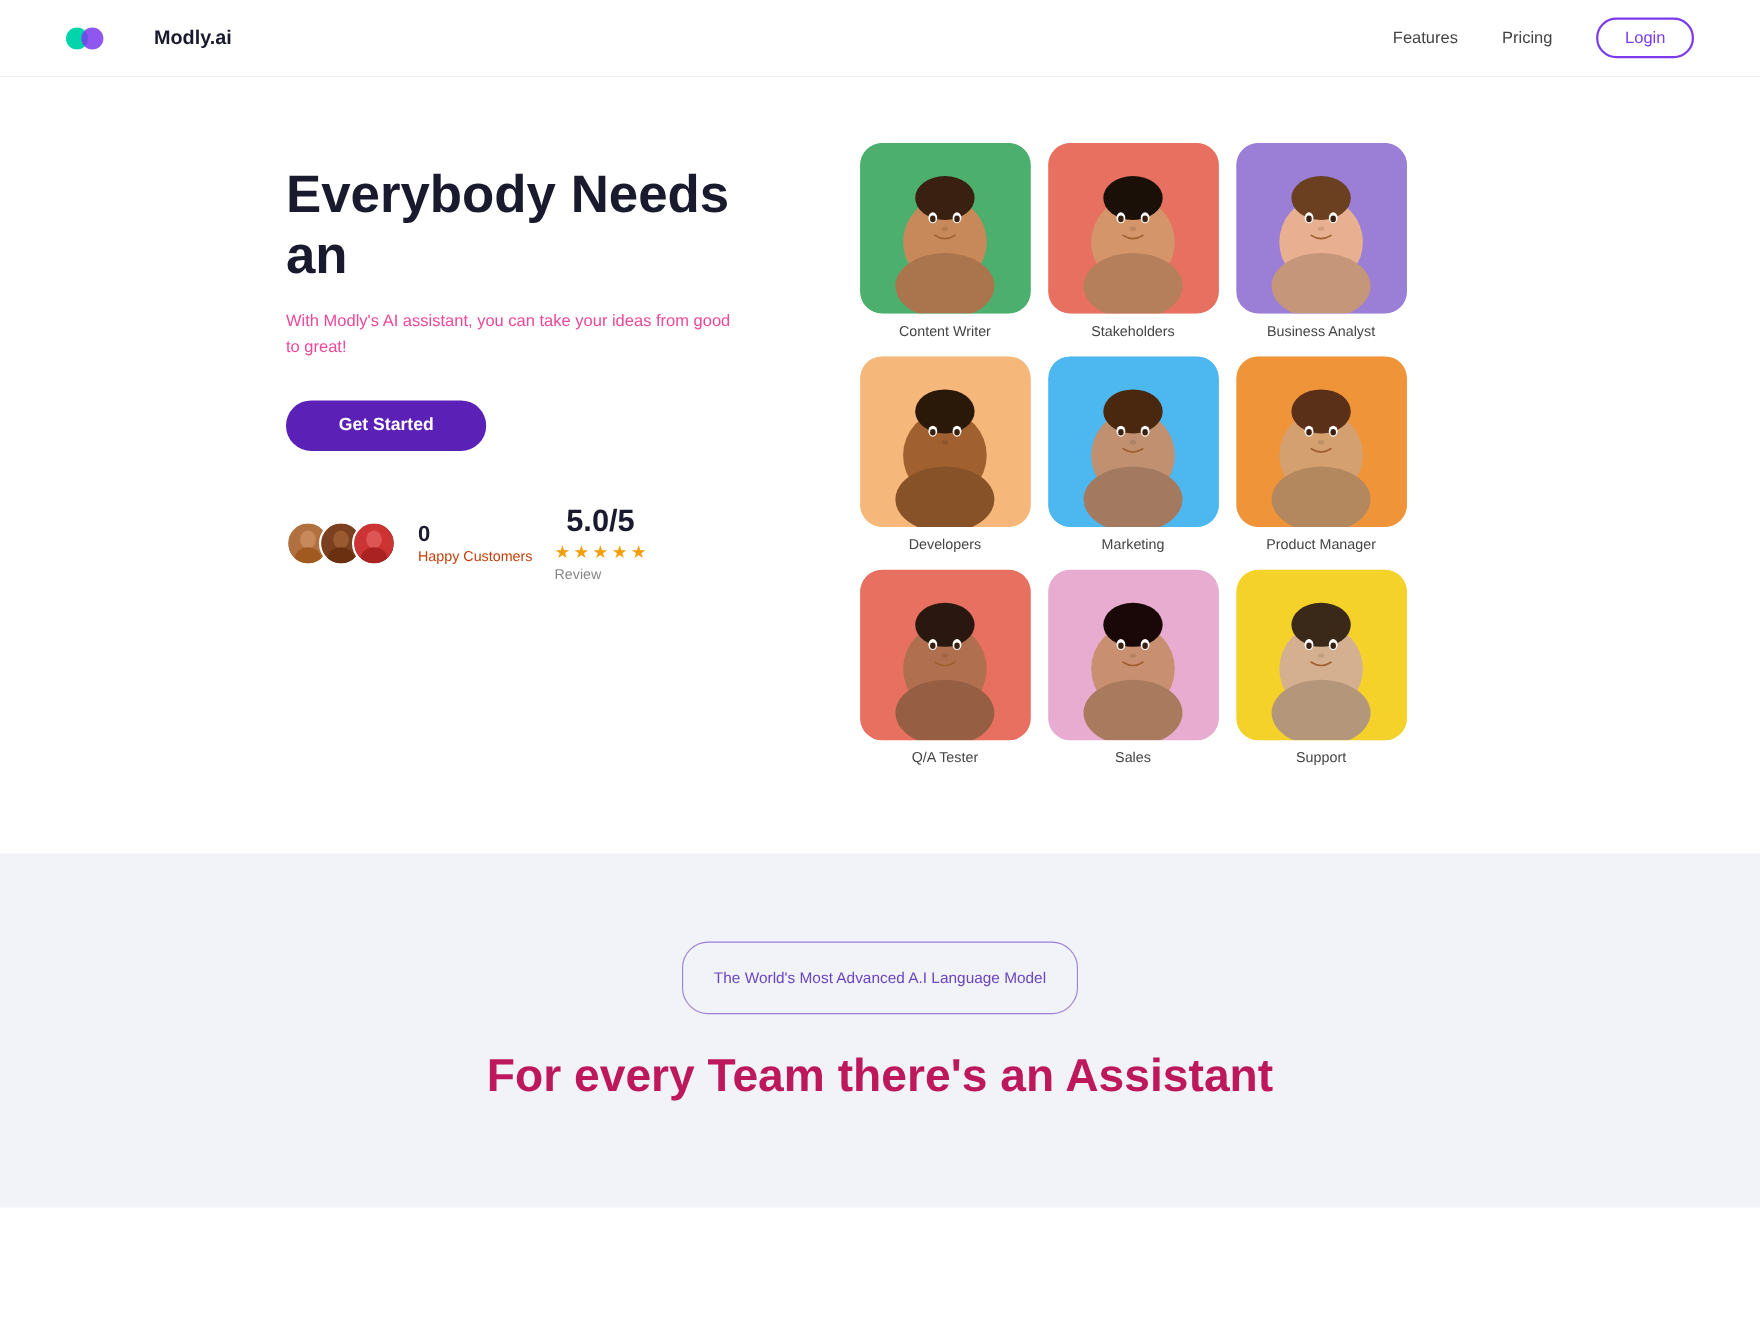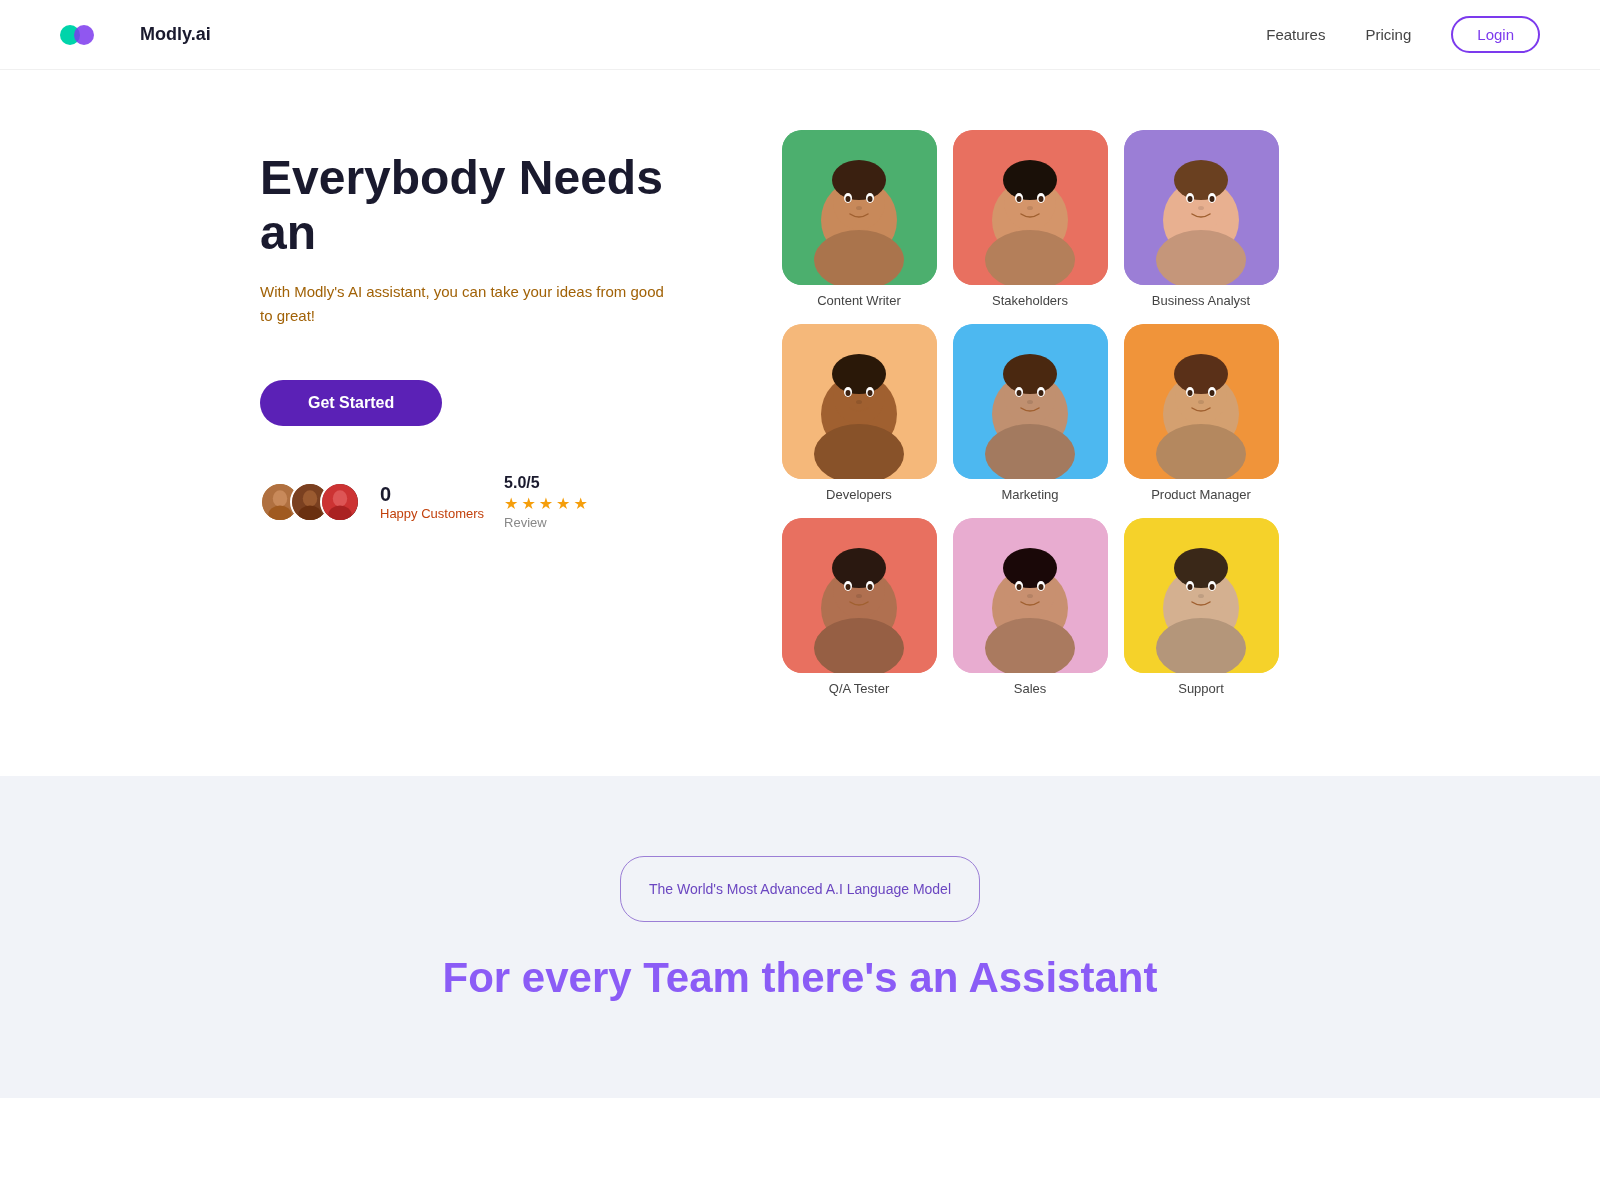--- a/index.html
+++ b/index.html
@@ -31,21 +31,21 @@
     }
 
     
     .hero {
       display: flex; align-items: flex-start; justify-content: space-between;
       padding: 60px 60px 80px 60px; max-width: 1200px; margin: 0 auto;
       gap: 40px;
     }
     .hero-left { flex: 0 0 420px; padding-top: 20px; }
     .hero-title { font-size: 48px; font-weight: 800; line-height: 1.15; color: #1a1a2e; margin-bottom: 20px; }
-    .hero-desc { font-size: 15px; color: #a16207; line-height: 1.6; margin-bottom: 52px; }
+    .hero-desc { font-size: 15px; color: #ec4899; line-height: 1.6; margin-bottom: 36px; }
     .get-started-btn {
       background: #5b21b6; color: #fff; border: none; border-radius: 28px;
       padding: 14px 48px; font-size: 16px; font-weight: 600; cursor: pointer;
       display: inline-block;
     }
 
     .social-proof { display: flex; align-items: center; gap: 20px; margin-top: 48px; }
     .avatars { display: flex; }
     .avatar {
       width: 40px; height: 40px; border-radius: 50%; border: 2px solid #fff;
@@ -56,21 +56,21 @@
     .avatar:first-child { margin-left: 0; }
     .avatar-1 { background: linear-gradient(135deg, #c68642, #8d5524); }
     .avatar-2 { background: linear-gradient(135deg, #a0522d, #6b3a1f); }
     .avatar-3 { background: linear-gradient(135deg, #cc4444, #220000); }
 
     .customers-info { }
     .customers-count { font-size: 20px; font-weight: 700; color: #1a1a2e; }
     .customers-label { font-size: 13px; color: #c2410c; }
 
     .rating-info { }
-    .rating-score { font-size: 16px; font-weight: 700; color: #1a1a2e; }
+    .rating-score { font-size: 28px; font-weight: 700; color: #1a1a2e; text-align: center; }
     .stars { display: flex; gap: 3px; margin: 2px 0; }
     .star { color: #f59e0b; font-size: 16px; }
     .rating-label { font-size: 13px; color: #888; }
 
     
     .hero-right { flex: 1; }
     .persona-grid {
       display: grid; grid-template-columns: repeat(3, 155px);
       grid-template-rows: repeat(3, auto);
       gap: 16px; justify-content: center;
@@ -84,21 +84,21 @@
     .persona-name { font-size: 13px; color: #444; font-weight: 400; }
 
     
     .section-2 {
       background: #f1f3f8; padding: 80px 60px; text-align: center;
     }
     .section-badge {
       display: inline-block; border: 1.5px solid #9b7ed6; border-radius: 24px;
       padding: 24px 28px; font-size: 14px; color: #6b46c1; margin-bottom: 32px;
     }
-    .section-2-title { font-size: 42px; font-weight: 800; color: #8b5cf6; margin-bottom: 16px; }
+    .section-2-title { font-size: 42px; font-weight: 800; color: #be185d; margin-bottom: 16px; }
     .section-2-desc { font-size: 15px; color: #666; max-width: 560px; margin: 0 auto; line-height: 1.6; }
   </style>
 </head>
 <body>
 
 <nav>
   <div class="logo-area">
     <div class="logo-icon">
       <div class="logo-shape1"></div>
       <div class="logo-shape2"></div>

